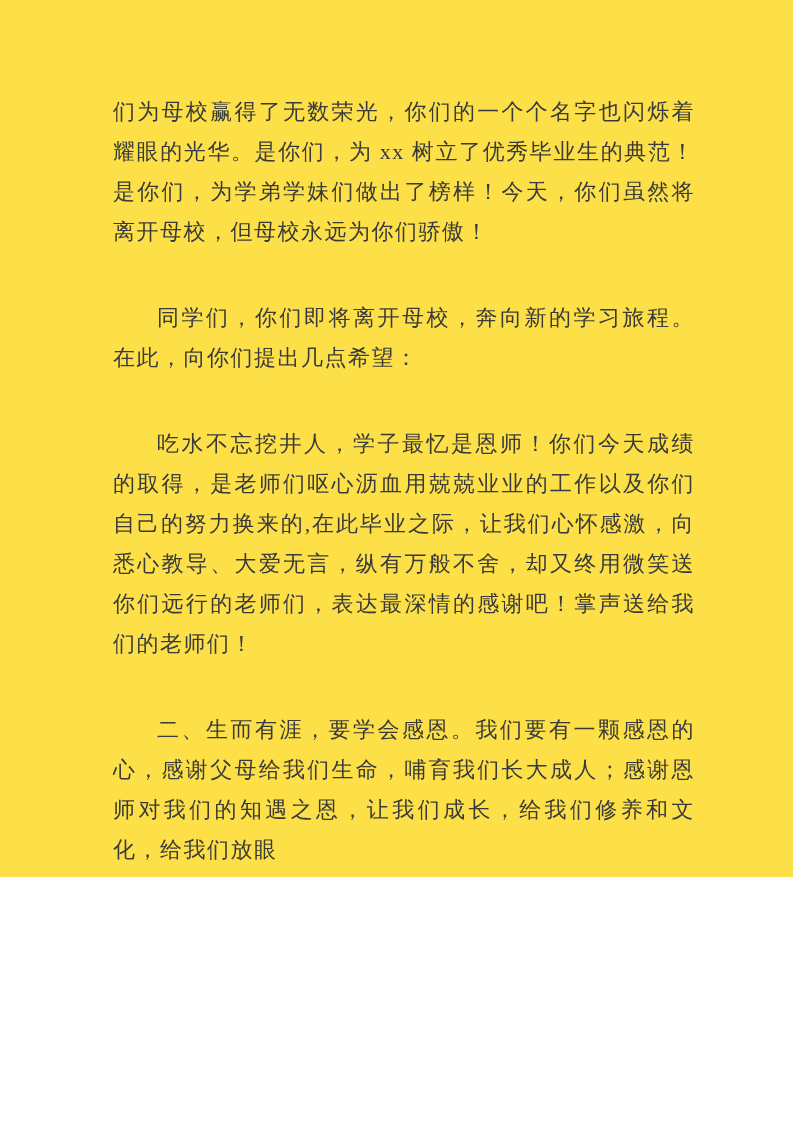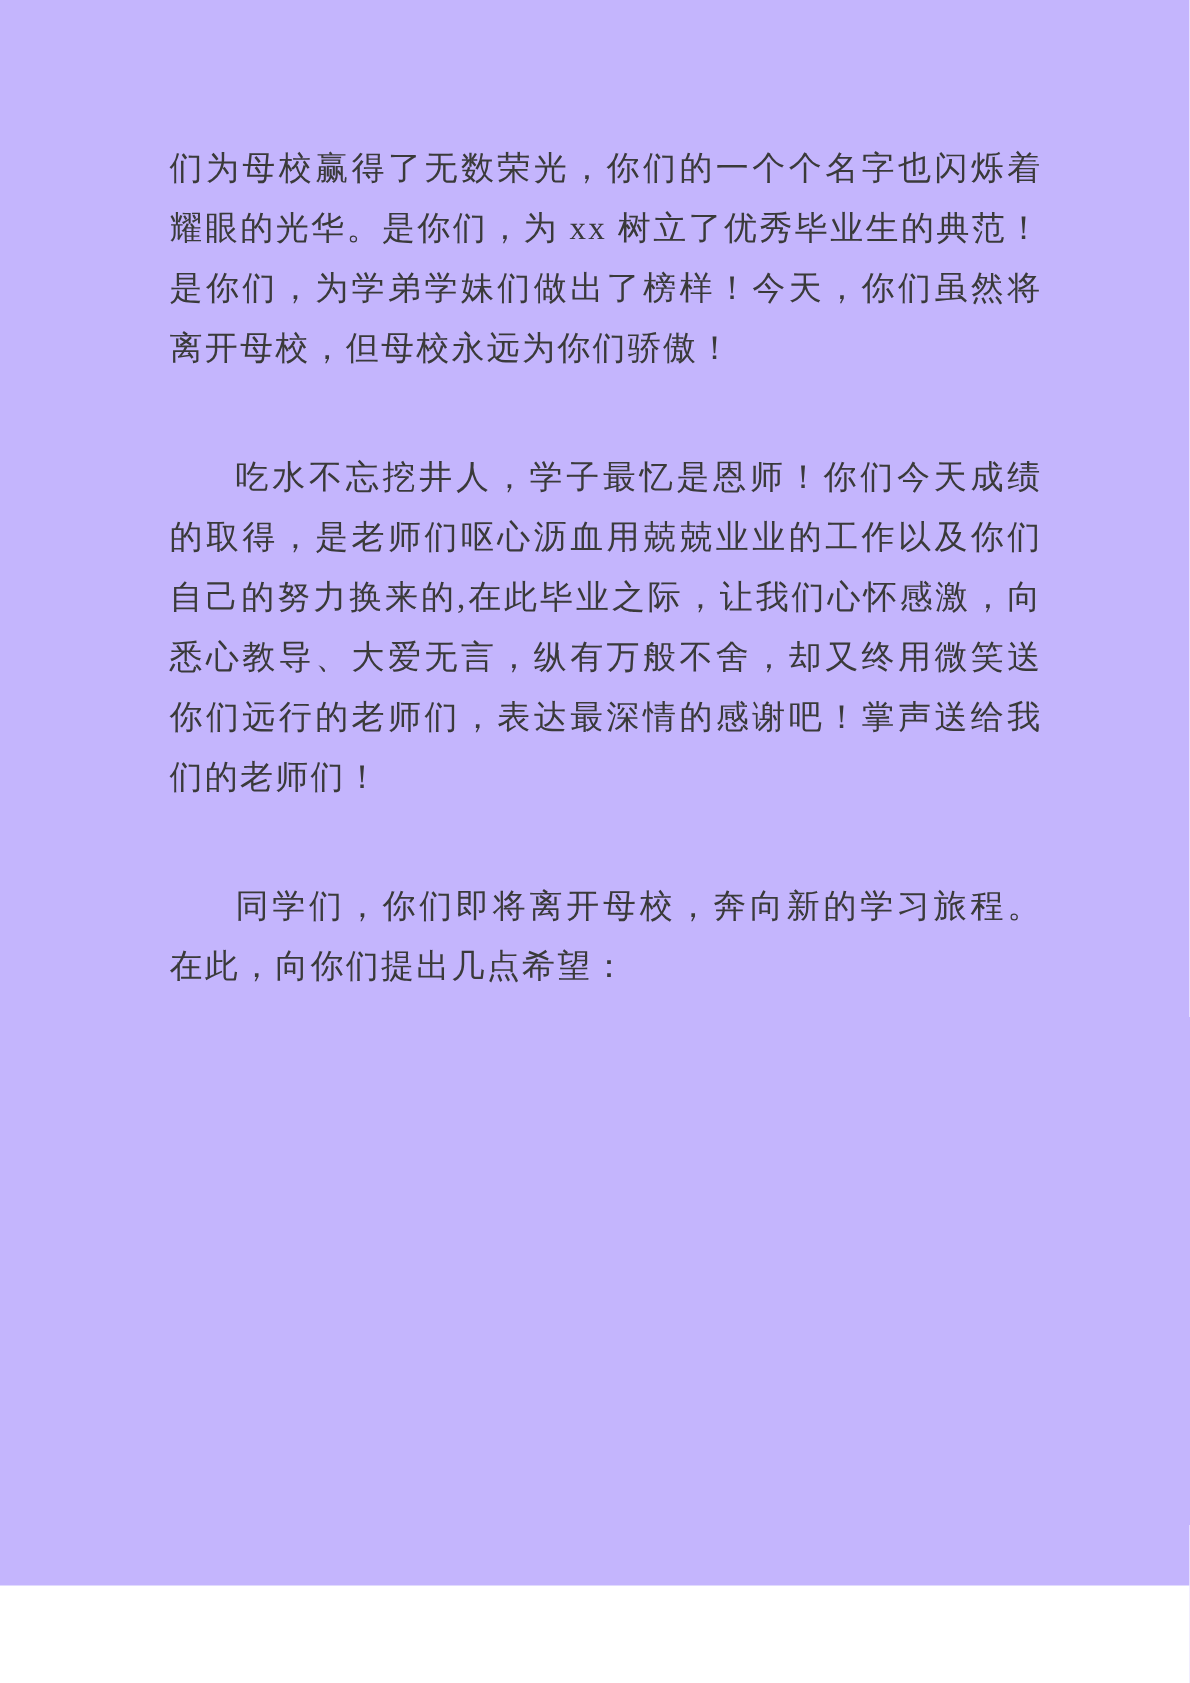--- a/index.html
+++ b/index.html
@@ -9,22 +9,22 @@
   }
   body {
     width: 793px;
     height: 1122px;
     overflow: hidden;
     font-family: "Liberation Serif", "DejaVu Serif", serif;
   }
   .page {
     box-sizing: border-box;
     width: 793px;
-    height: 1057px;
-    background: #c4b5fd;
+    height: 877px;
+    background: #fde047;
     padding: 92px 98px 60px 113px;
     color: #3a3a3a;
   }
   .page p {
     margin: 0 0 46px 0;
     font-size: 22px;
     line-height: 40px;
     letter-spacing: 1.5px;
     text-align: justify;
     text-justify: inter-ideograph;
@@ -35,15 +35,16 @@
   }
   .page p:last-child {
     margin-bottom: 0;
   }
 </style>
 </head>
 <body>
 
 <div class="page">
   <p class="no-indent">们为母校赢得了无数荣光，你们的一个个名字也闪烁着耀眼的光华。是你们，为 xx 树立了优秀毕业生的典范！是你们，为学弟学妹们做出了榜样！今天，你们虽然将离开母校，但母校永远为你们骄傲！</p>
+  <p>同学们，你们即将离开母校，奔向新的学习旅程。在此，向你们提出几点希望：</p>
   <p>吃水不忘挖井人，学子最忆是恩师！你们今天成绩的取得，是老师们呕心沥血用兢兢业业的工作以及你们自己的努力换来的,在此毕业之际，让我们心怀感激，向悉心教导、大爱无言，纵有万般不舍，却又终用微笑送你们远行的老师们，表达最深情的感谢吧！掌声送给我们的老师们！</p>
-  <p>同学们，你们即将离开母校，奔向新的学习旅程。在此，向你们提出几点希望：</p>
+  <p>二、生而有涯，要学会感恩。我们要有一颗感恩的心，感谢父母给我们生命，哺育我们长大成人；感谢恩师对我们的知遇之恩，让我们成长，给我们修养和文化，给我们放眼</p>
 </div>
 
 </body></html>

